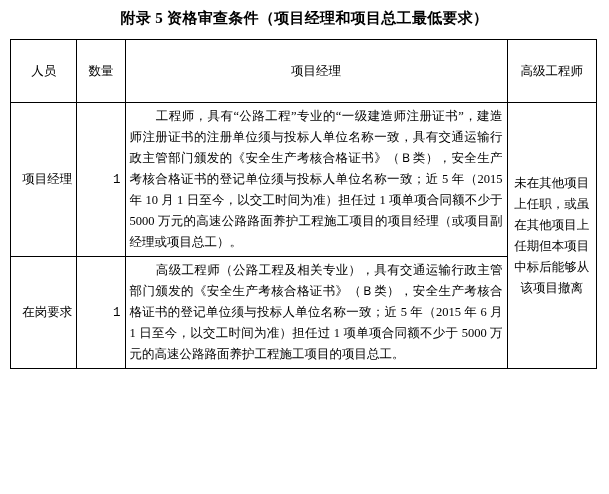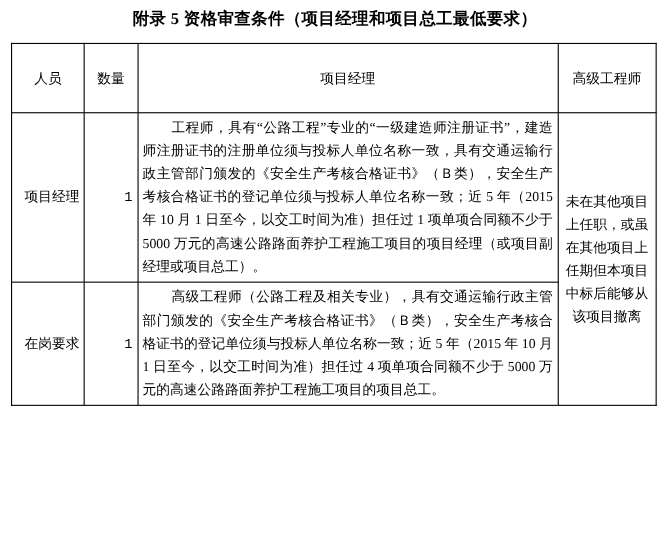--- a/index.html
+++ b/index.html
@@ -108,19 +108,19 @@
           <p>工程师，具有“公路工程”专业的“一级建造师注册证书”，建造师注册证书的注册单位须与投标人单位名称一致，具有交通运输行政主管部门颁发的《安全生产考核合格证书》（Ｂ类），安全生产考核合格证书的登记单位须与投标人单位名称一致；近 5 年（2015 年 10 月 1 日至今，以交工时间为准）担任过 1 项单项合同额不少于 5000 万元的高速公路路面养护工程施工项目的项目经理（或项目副经理或项目总工）。</p>
         </td>
         <td class="duty-cell" rowspan="2">
           <p>未在其他项目上任职，或虽在其他项目上任期但本项目中标后能够从该项目撤离</p>
         </td>
       </tr>
       <tr>
         <td class="cell-center">在岗要求</td>
         <td class="cell-center">1</td>
         <td class="cell-body">
-          <p>高级工程师（公路工程及相关专业），具有交通运输行政主管部门颁发的《安全生产考核合格证书》（Ｂ类），安全生产考核合格证书的登记单位须与投标人单位名称一致；近 5 年（2015 年 10 月 1 日至今，以交工时间为准）担任过 4 项单项合同额不少于 5000 万元的高速公路路面养护工程施工项目的项目总工。</p>
+          <p>高级工程师（公路工程及相关专业），具有交通运输行政主管部门颁发的《安全生产考核合格证书》（Ｂ类），安全生产考核合格证书的登记单位须与投标人单位名称一致；近 5 年（2015 年 6 月 1 日至今，以交工时间为准）担任过 1 项单项合同额不少于 5000 万元的高速公路路面养护工程施工项目的项目总工。</p>
         </td>
       </tr>
     </tbody>
   </table>
 
 </div>
 
 </body></html>

